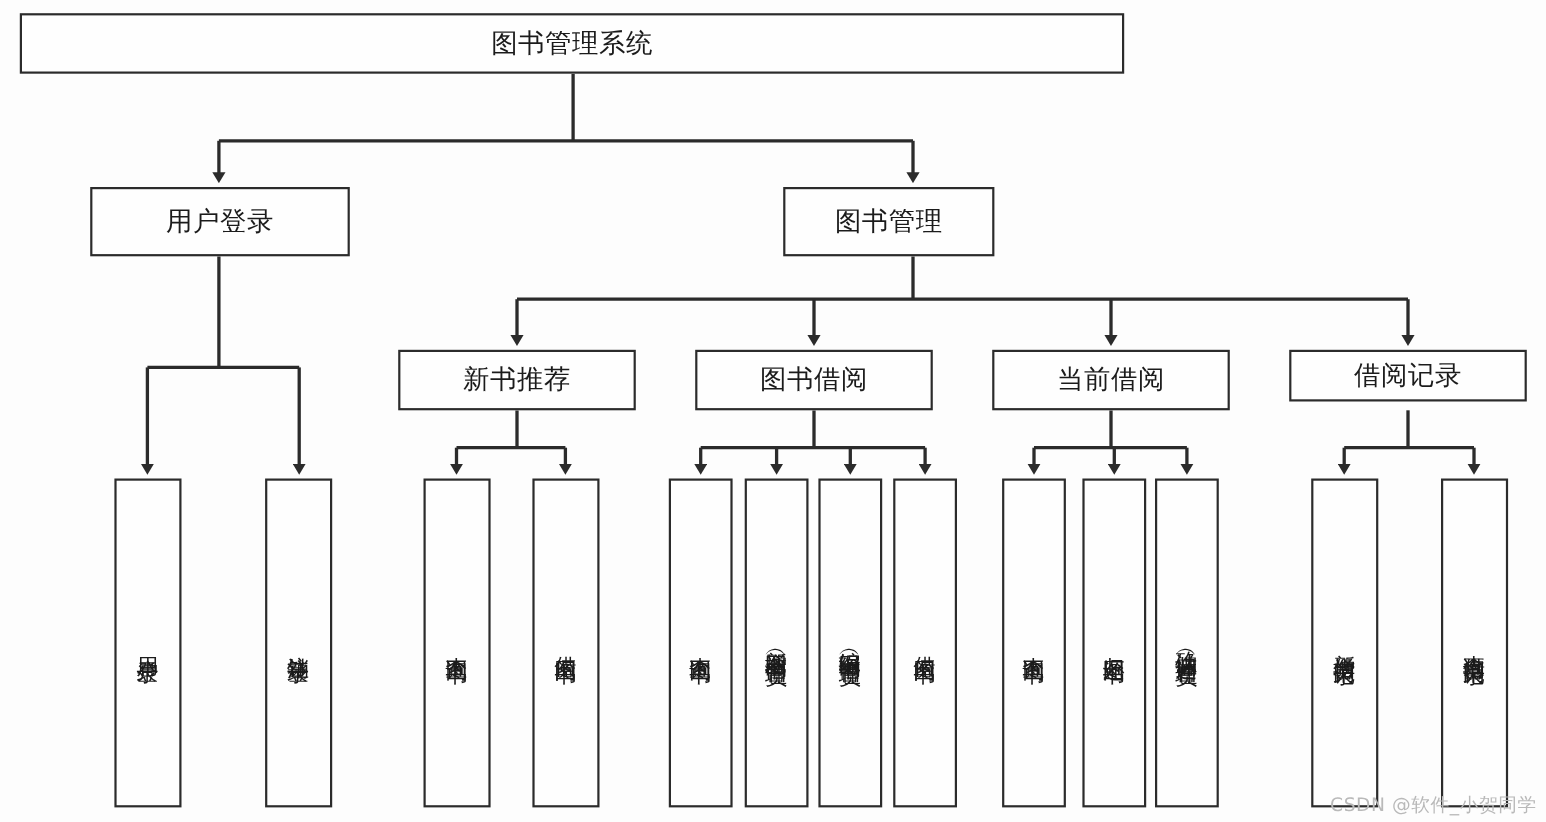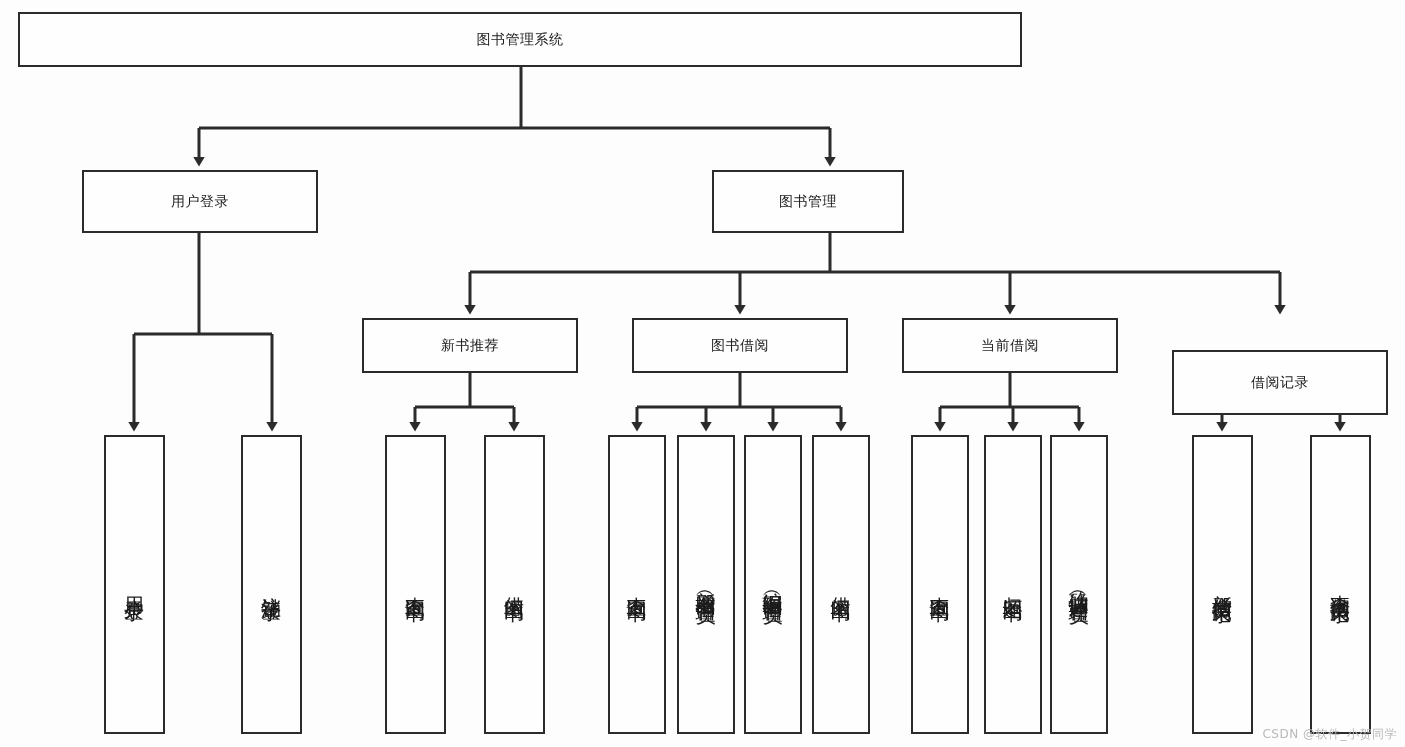--- a/index.html
+++ b/index.html
@@ -32,21 +32,21 @@
     position: absolute;
     box-sizing: border-box;
     border: 2.5px solid #2b2b2b;
     background: #fefefe;
     display: flex;
     align-items: center;
     justify-content: center;
     text-align: center;
   }
   .node .label {
-    font-size: 14px;
+    font-size: 24px;
     line-height: 1.18;
     letter-spacing: 0.5px;
     color: #1b1b1b;
     white-space: nowrap;
   }
   .node.vertical {
     align-items: center;
     justify-content: center;
   }
   .node.vertical .label {
@@ -55,21 +55,21 @@
     font-size: 20px;
     line-height: 1.3;
     letter-spacing: 2px;
     white-space: normal;
     max-height: 280px;
   }
   #watermark {
     position: absolute;
     right: 8px;
     bottom: 4px;
-    font-size: 12px;
+    font-size: 17px;
     color: #b9b9b9;
     letter-spacing: 0.5px;
     white-space: nowrap;
   }
 </style>
 </head>
 <body>
 
 <div id="diagram-root">
 
@@ -136,21 +136,21 @@
 
   <div class="node" style="left: 362px; top: 318px; width: 216px; height: 55px; justify-content: center;">
     <span class="label">新书推荐</span>
   </div>
   <div class="node" style="left: 902px; top: 318px; width: 216px; height: 55px;">
     <span class="label">当前借阅</span>
   </div>
   <div class="node" style="left: 632px; top: 318px; width: 216px; height: 55px;">
     <span class="label">图书借阅</span>
   </div>
-  <div class="node" style="left: 1172px; top: 318px; width: 216px; height: 65px; margin-top: 32px;">
+  <div class="node" style="left: 1172px; top: 318px; width: 216px; height: 47px;">
     <span class="label">借阅记录</span>
   </div>
 
   <div class="node vertical" style="left: 104px; top: 435px; width: 61px; height: 299px;">
     <span class="label">用户登录</span>
   </div>
   <div class="node vertical" style="left: 241px; top: 435px; width: 61px; height: 299px;">
     <span class="label">注销登录</span>
   </div>
   <div class="node vertical" style="left: 385px; top: 435px; width: 61px; height: 299px;">

